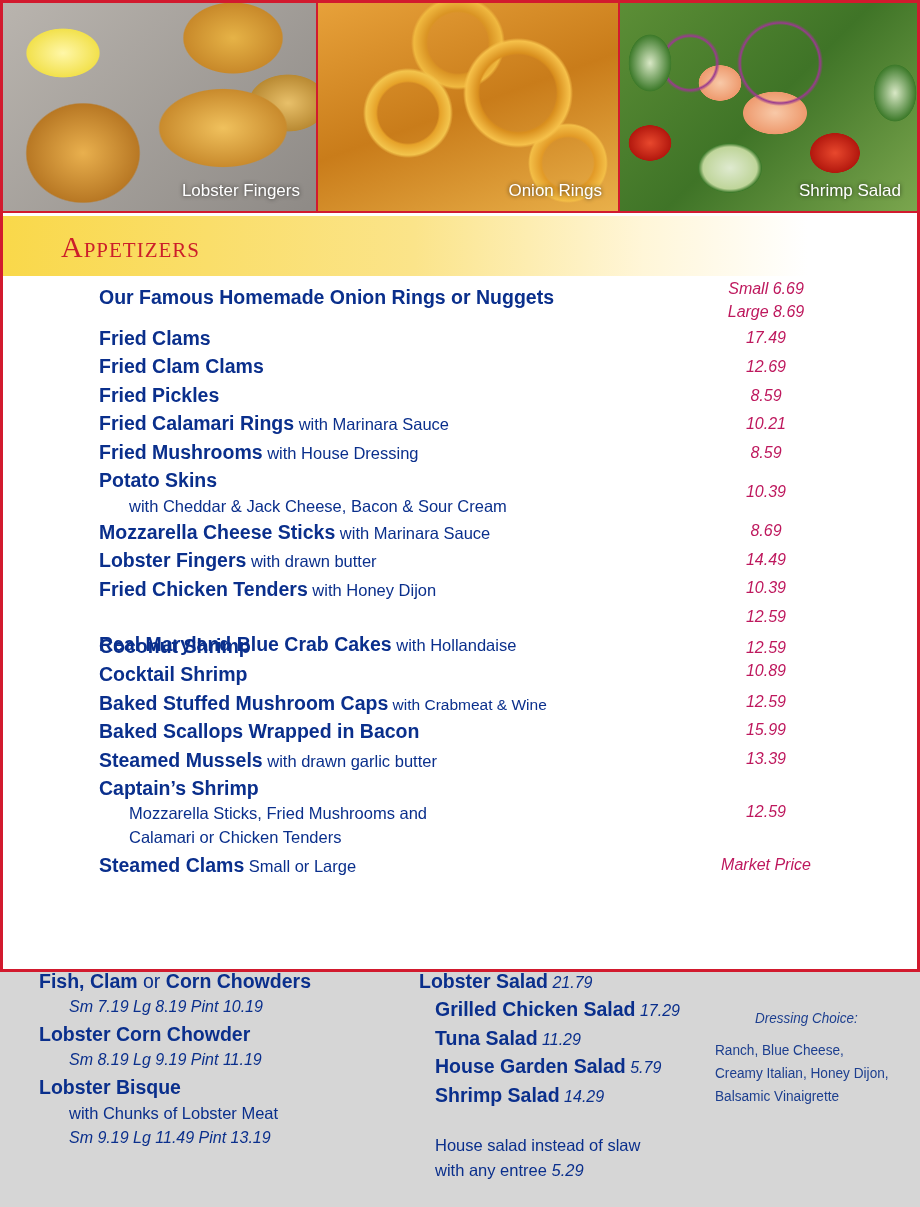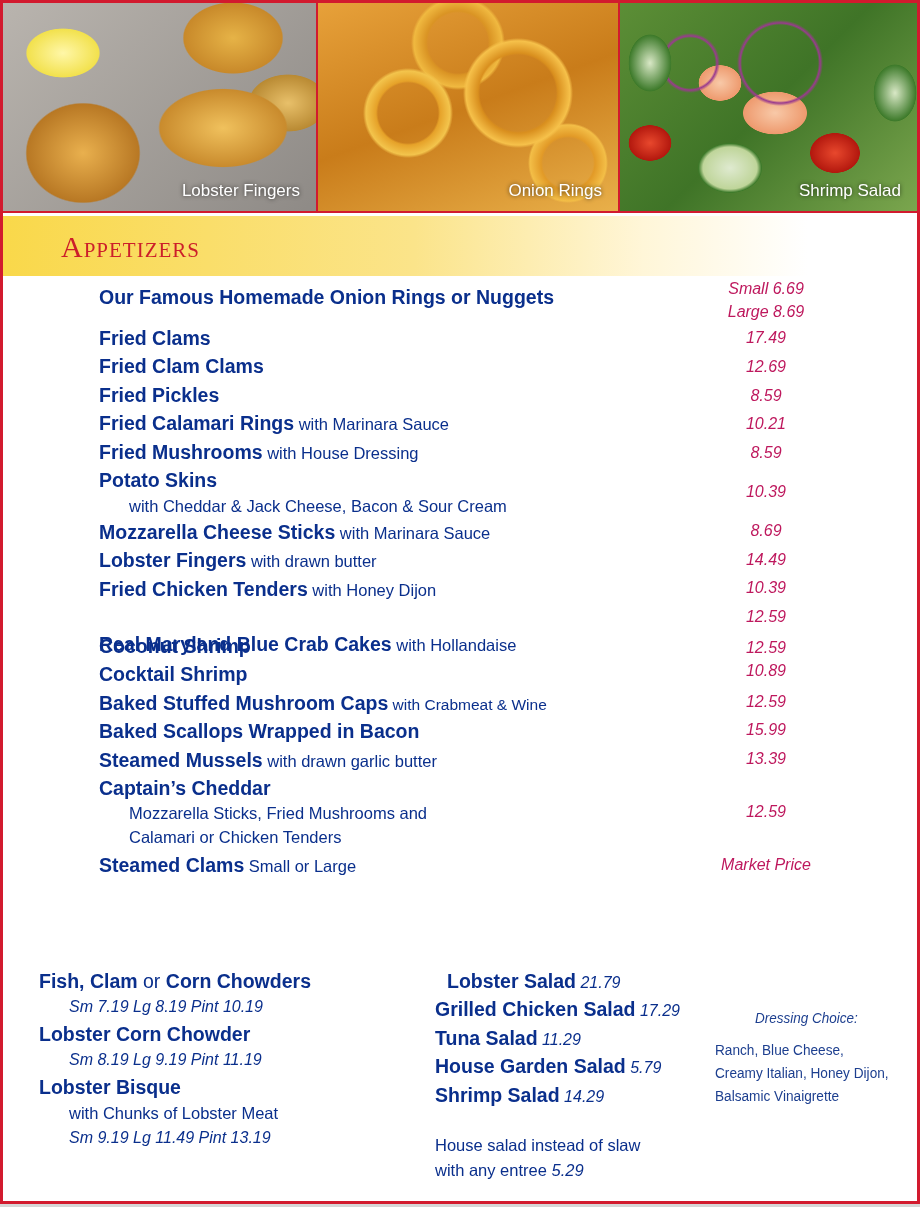--- a/index.html
+++ b/index.html
@@ -1,19 +1,19 @@
 <!DOCTYPE html>
 <html><head>
 <meta charset="utf-8">
 <style>
   * { box-sizing: border-box; margin: 0; padding: 0; }
   html, body { width: 920px; height: 1207px; background: #d6d6d6; overflow: hidden; }
   body { font-family: "Liberation Sans", sans-serif; color: #0a2f8c; }
   .page {
-    position: absolute; left: 0; top: 0; width: 920px; height: 1204px;
+    position: absolute; left: 0; top: 0; width: 920px; height: 972px;
     background: #ffffff; border: 3px solid #d21a2e;
   }
   
   .photos { position: absolute; left: 0; top: 0; width: 914px; height: 210px; display: flex; }
   .photo {
     position: relative; height: 210px; border-right: 2px solid #d21a2e; border-bottom: 2px solid #d21a2e;
     overflow: hidden;
   }
   .photo:last-child { border-right: none; }
   .photo .cap {
@@ -153,21 +153,21 @@
 
     <div class="menu-row" style="top:689px"><span class="name">Baked Stuffed Mushroom Caps</span><span class="desc" style="font-size:15.5px"> with Crabmeat &amp; Wine</span></div>
     <div class="price" style="top:690px">12.59</div>
 
     <div class="menu-row" style="top:717px"><span class="name">Baked Scallops Wrapped in Bacon</span></div>
     <div class="price" style="top:718px">15.99</div>
 
     <div class="menu-row" style="top:746px"><span class="name">Steamed Mussels</span><span class="desc"> with drawn garlic butter</span></div>
     <div class="price" style="top:747px">13.39</div>
 
-    <div class="menu-row" style="top:774px"><span class="name">Captain’s Cheddar</span></div>
+    <div class="menu-row" style="top:774px"><span class="name">Captain’s Shrimp</span></div>
     <div class="sub" style="top:801px">Mozzarella Sticks, Fried Mushrooms and</div>
     <div class="sub" style="top:825px">Calamari or Chicken Tenders</div>
     <div class="price" style="top:800px">12.59</div>
 
     <div class="menu-row" style="top:851px"><span class="name">Steamed Clams</span><span class="desc"> Small or Large</span></div>
     <div class="price" style="top:853px">Market Price</div>
   </div>
 
 
   <div>
@@ -182,21 +182,21 @@
     <div class="s-sub i" style="left:66px; top:1048px">Sm 8.19  Lg 9.19 Pint 11.19</div>
 
     <div class="s-row" style="left:36px; top:1073px">
       <span class="s-name">Lobster Bisque</span>
     </div>
     <div class="s-sub" style="left:66px; top:1101px">with Chunks of Lobster Meat</div>
     <div class="s-sub i" style="left:66px; top:1126px">Sm 9.19  Lg 11.49 Pint 13.19</div>
   </div>
 
   <div>
-    <div class="s-row" style="left:444px; top:967px"><span class="s-name">Lobster Salad</span> <span class="s-price">21.79</span></div>
+    <div class="s-row" style="left:416px; top:967px"><span class="s-name">Lobster Salad</span> <span class="s-price">21.79</span></div>
     <div class="s-row" style="left:432px; top:995px"><span class="s-name">Grilled Chicken Salad</span> <span class="s-price">17.29</span></div>
     <div class="s-row" style="left:432px; top:1024px"><span class="s-name">Tuna Salad</span> <span class="s-price">11.29</span></div>
     <div class="s-row" style="left:432px; top:1052px"><span class="s-name">House Garden Salad</span> <span class="s-price">5.79</span></div>
     <div class="s-row" style="left:432px; top:1081px"><span class="s-name">Shrimp Salad</span> <span class="s-price">14.29</span></div>
 
     <div class="s-sub" style="left:432px; top:1133px">House salad instead of slaw</div>
     <div class="s-sub" style="left:432px; top:1158px"><span>with any entree </span><span style="font-style:italic">5.29</span></div>
   </div>
 
   <div>

